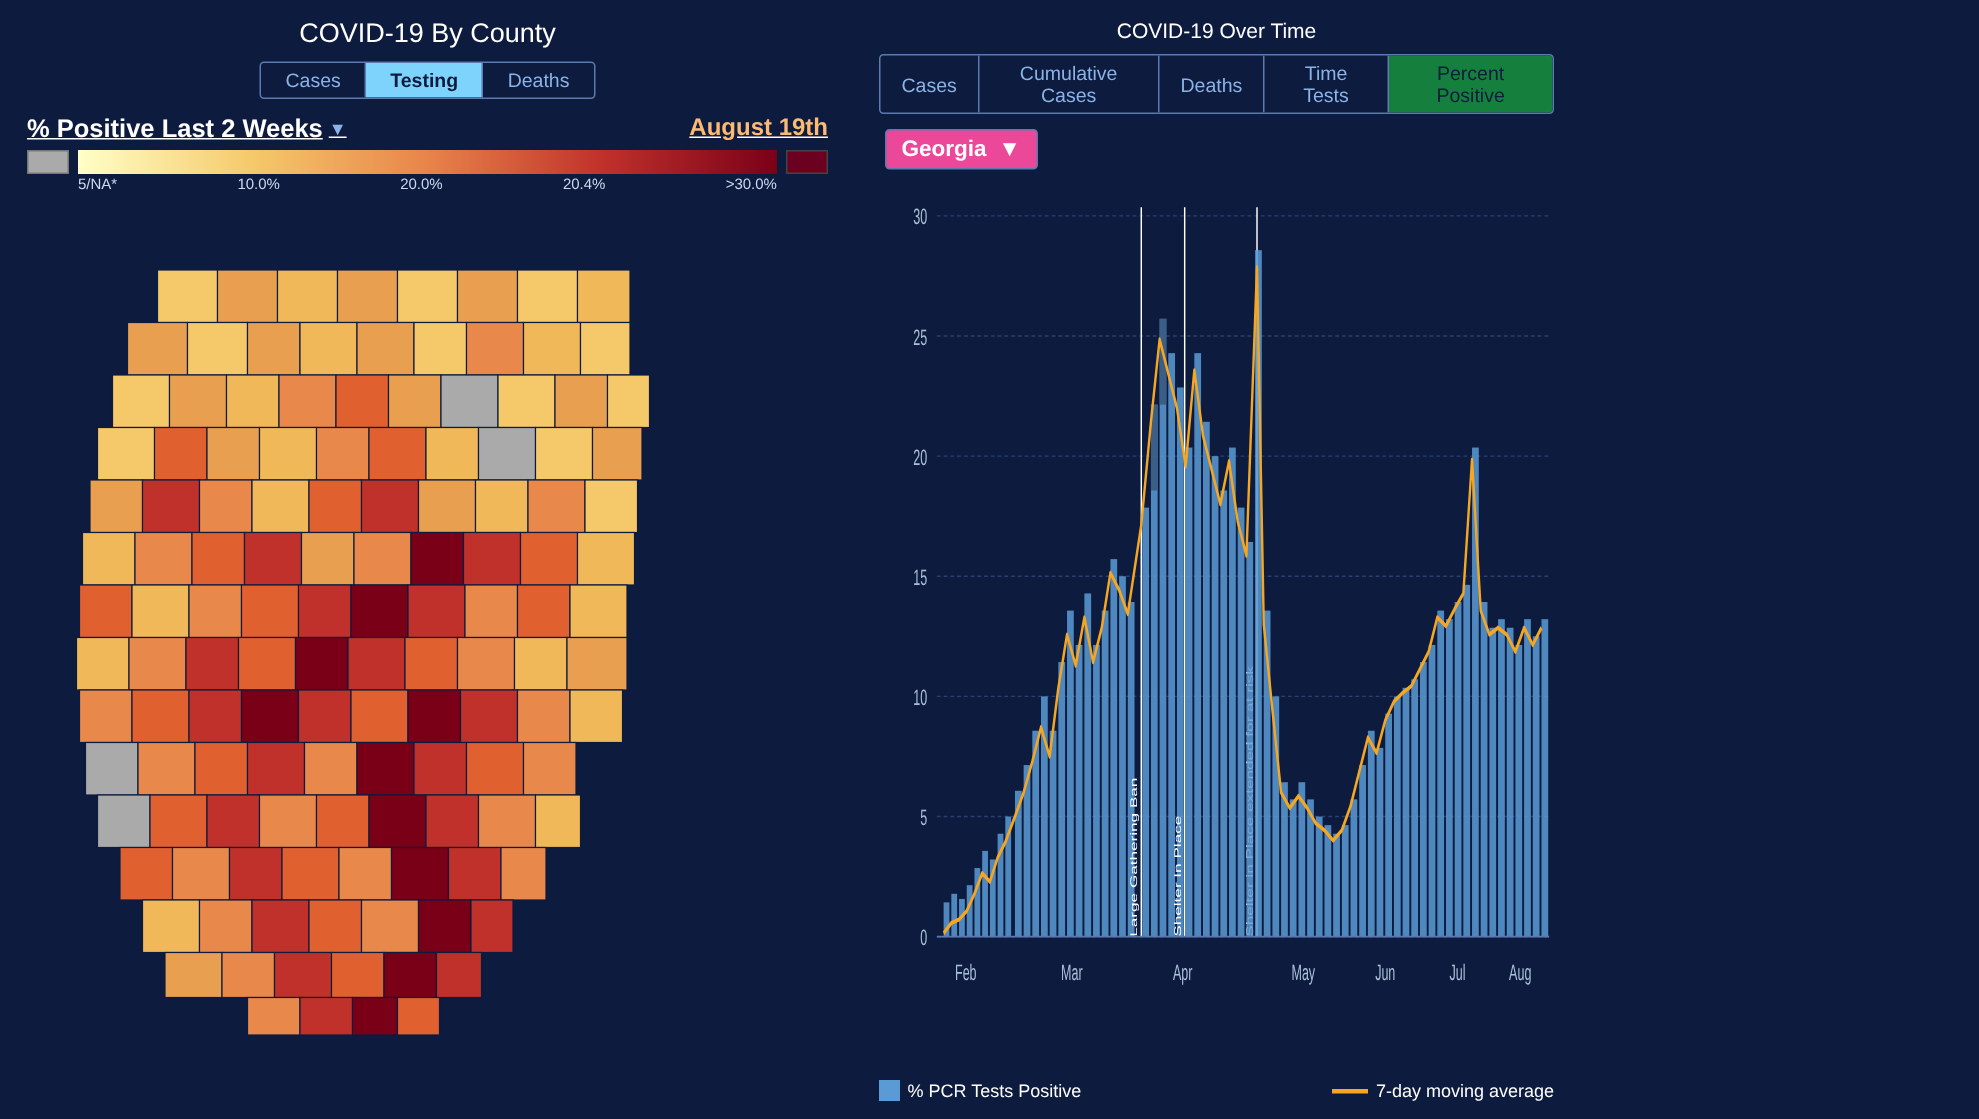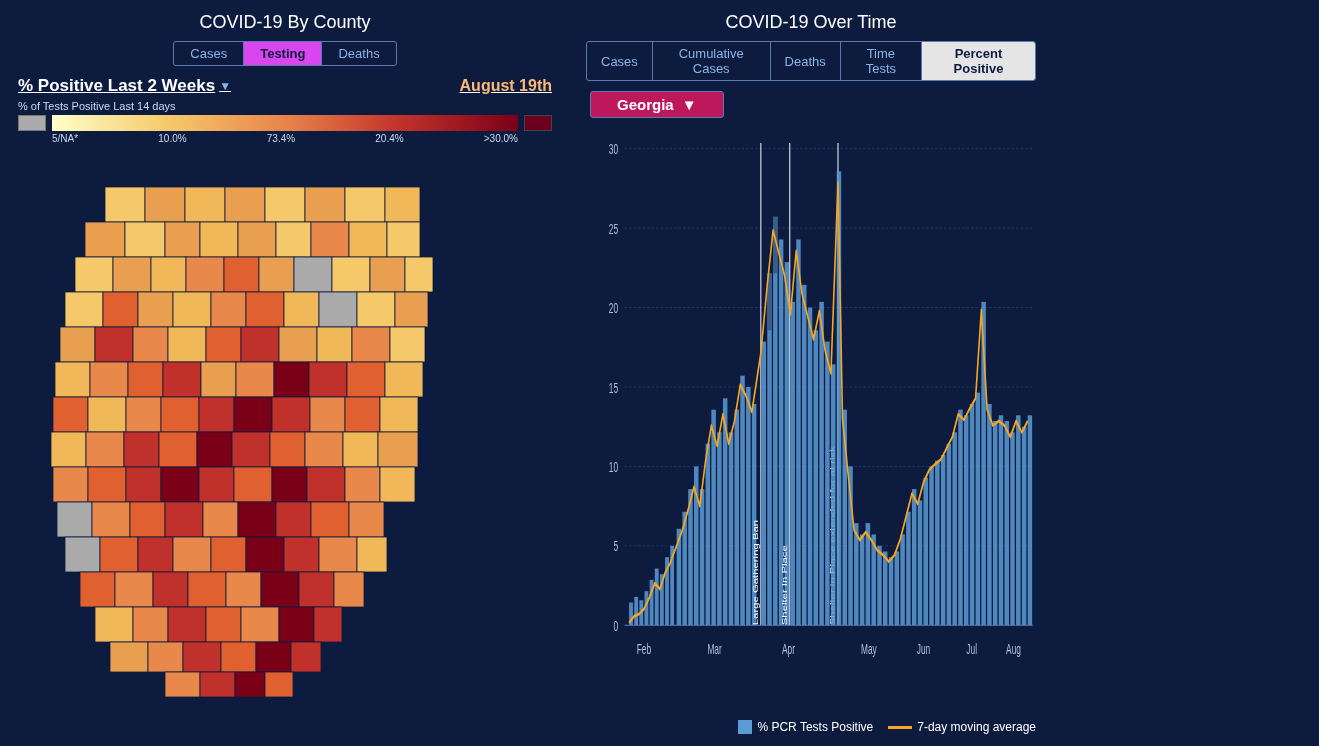--- a/index.html
+++ b/index.html
@@ -43,21 +43,21 @@
       padding: 4px 16px;
       font-size: 13px;
       background: transparent;
       color: #8ab4e8;
       border: none;
       cursor: pointer;
       border-right: 1px solid #5a7ab0;
     }
     .tab-btn:last-child { border-right: none; }
     .tab-btn.active {
-      background: #d946ef;
+      background: #7dd3fc;
       color: #0d1b3e;
       font-weight: bold;
     }
     .map-header {
       display: flex;
       justify-content: space-between;
       width: 100%;
       align-items: center;
       margin-bottom: 4px;
       padding: 0 8px;
@@ -136,21 +136,21 @@
     }
 
     
     .right-panel {
       flex: 1;
       padding: 12px 16px;
       display: flex;
       flex-direction: column;
     }
     .right-title {
-      font-size: 18px;
+      font-size: 14px;
       color: #ffffff;
       text-align: center;
       margin-bottom: 8px;
     }
     .right-tab-bar {
       display: flex;
       gap: 0;
       border: 1px solid #5a7ab0;
       border-radius: 3px;
       overflow: hidden;
@@ -161,58 +161,58 @@
       padding: 4px 14px;
       font-size: 13px;
       background: transparent;
       color: #8ab4e8;
       border: none;
       cursor: pointer;
       border-right: 1px solid #5a7ab0;
     }
     .right-tab-btn:last-child { border-right: none; }
     .right-tab-btn.active {
-      background: #e5e5e5;
+      background: #15803d;
       color: #0d1b3e;
-      font-weight: bold;
+      font-weight: normal;
     }
     .state-selector {
       display: flex;
       align-items: center;
       gap: 6px;
       margin-bottom: 8px;
       padding: 0 4px;
     }
     .state-dropdown {
-      background: #be185d;
+      background: #ec4899;
       color: #ffffff;
       border: 1px solid #5a7ab0;
       border-radius: 3px;
-      padding: 4px 26px;
+      padding: 4px 10px;
       font-size: 15px;
       font-weight: bold;
       cursor: pointer;
       display: flex;
       align-items: center;
       gap: 8px;
     }
     
     .chart-area {
       flex: 1;
       position: relative;
     }
     .chart-svg {
       width: 100%;
       height: 100%;
     }
     
     .chart-legend {
       display: flex;
       gap: 15px;
-      justify-content: flex-end;
+      justify-content: space-between;
       margin-top: 4px;
       font-size: 12px;
     }
     .legend-item {
       display: flex;
       align-items: center;
       gap: 5px;
     }
     .legend-dot-blue {
       width: 14px;
@@ -241,30 +241,29 @@
 
     <div class="map-header">
       <div class="metric-title">
         <span>% Positive Last 2 Weeks</span>
         <span class="dropdown-arrow">▼</span>
       </div>
       <div class="date-label">August 19th</div>
     </div>
 
     <div class="legend-container">
-      <div class="legend-title">% of Tests Positive Last 14 days</div>
       <div class="legend-bar-row">
         <div class="legend-gray-box"></div>
         <div class="legend-gradient"></div>
         <div class="legend-dark-box"></div>
       </div>
       <div class="legend-labels">
         <span>5/NA*</span>
         <span>10.0%</span>
-        <span>73.4%</span>
+        <span>20.0%</span>
         <span>20.4%</span>
         <span>&gt;30.0%</span>
       </div>
     </div>
 
     <div class="map-wrapper">
 
       <svg class="map-svg" viewBox="0 0 480 530">
 
         <rect x="60" y="10" width="40" height="35" fill="#f5c96a" stroke="#0d1b3e" stroke-width="0.8"></rect>

